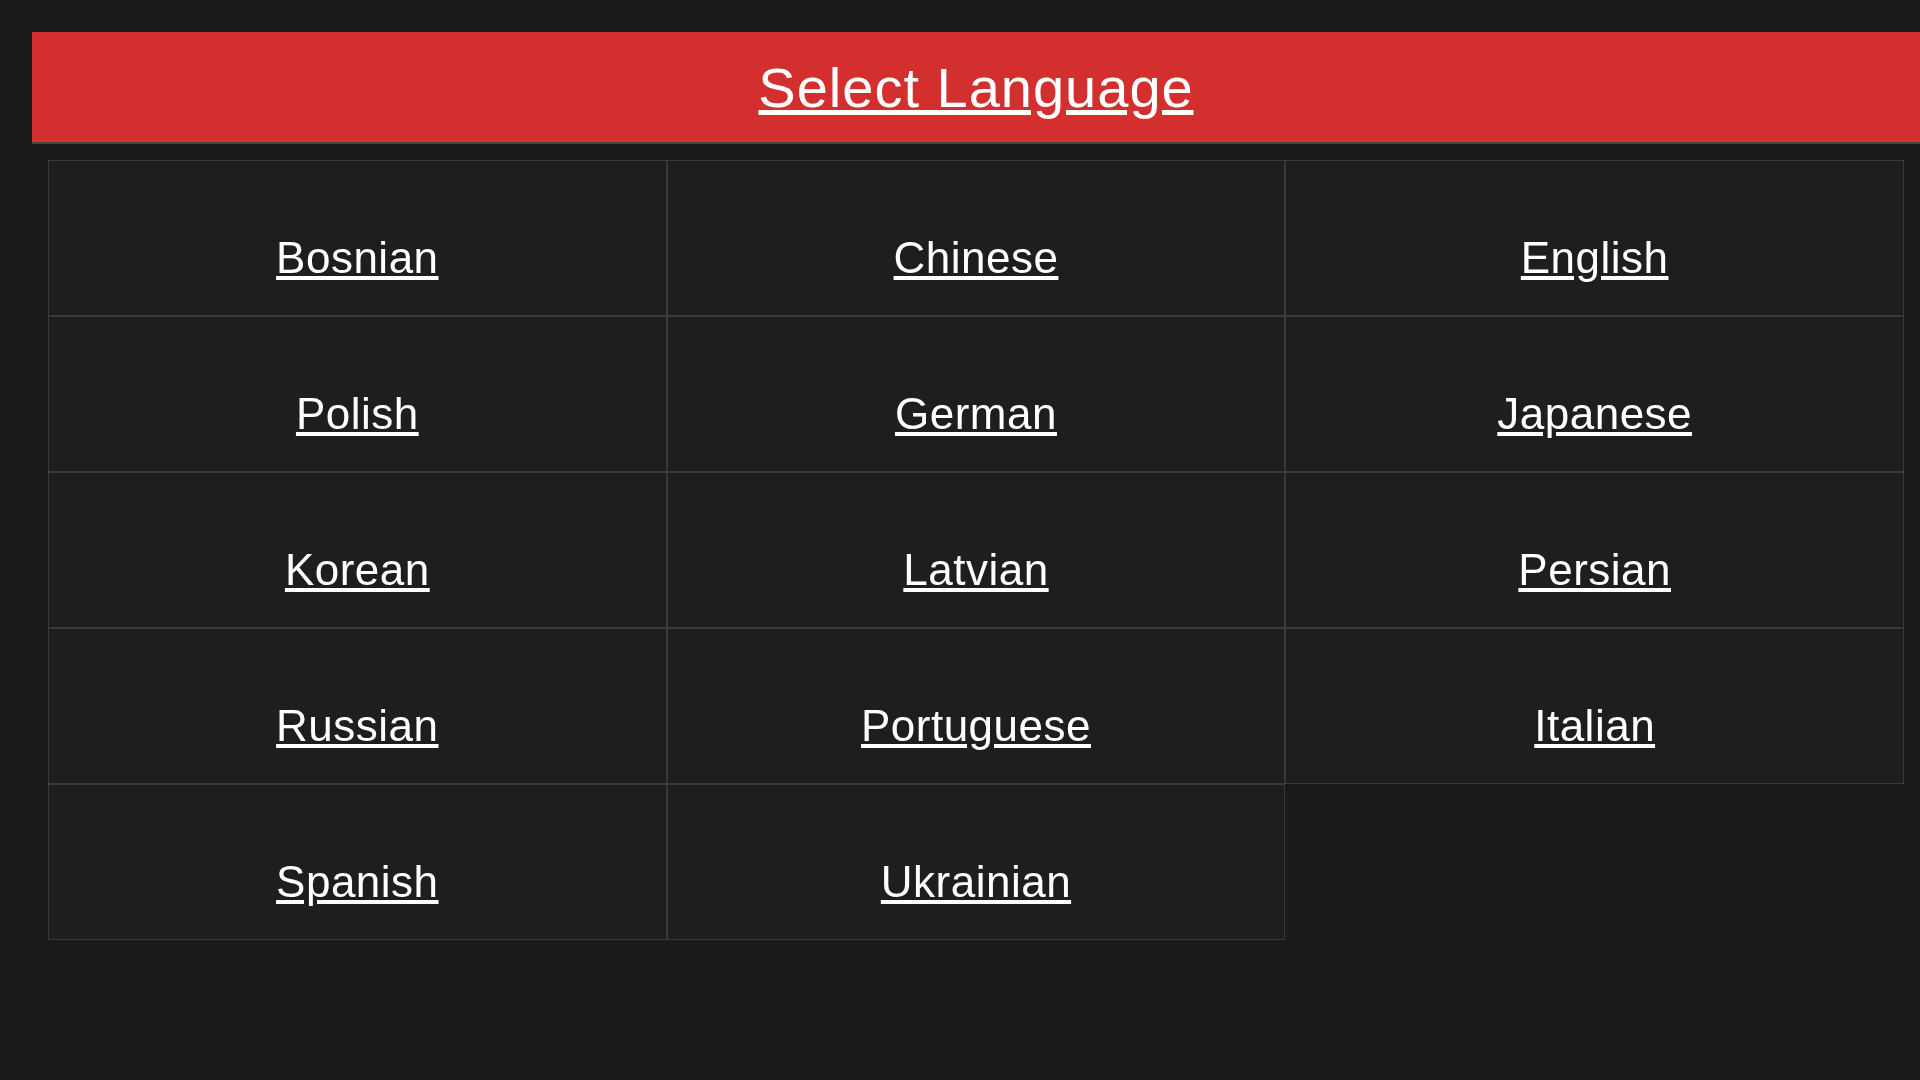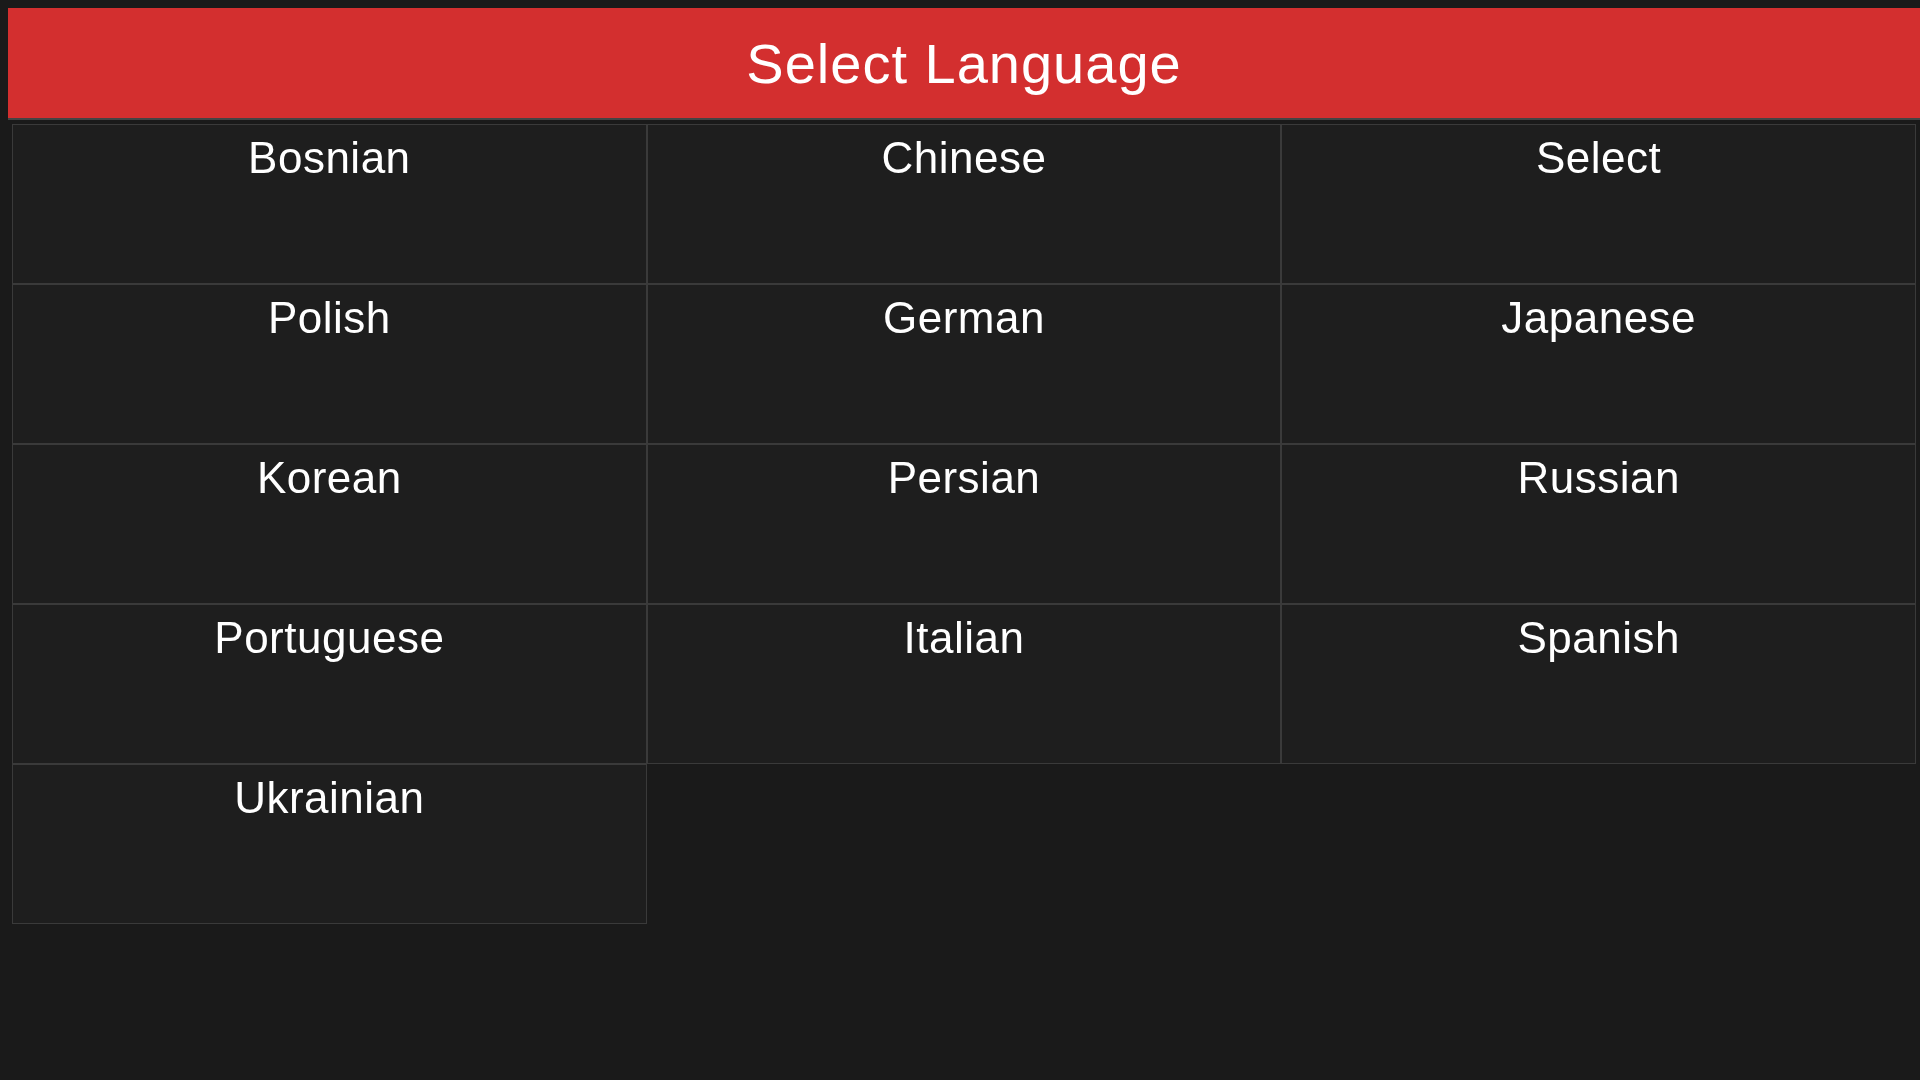--- a/index.html
+++ b/index.html
@@ -1,18 +1,19 @@
 <!DOCTYPE html>
 <html><head>
   <meta charset="utf-8">
   <style>
     * {
       margin: 0;
-      padding: 4px;
+      padding: 16px;
       box-sizing: border-box;
+      text-decoration: underline;
     }
 
     body {
       width: 1920px;
       height: 1080px;
       background-color: #1a1a1a;
       font-family: 'Arial', sans-serif;
       overflow: hidden;
     }
 
@@ -36,21 +37,21 @@
       display: grid;
       grid-template-columns: repeat(3, 1fr);
       grid-template-rows: repeat(6, 1fr);
       width: 100%;
       height: calc(1080px - 110px);
       border-top: 2px solid #444;
     }
 
     .language-cell {
       display: flex;
-      align-items: flex-start;
+      align-items: flex-end;
       justify-content: center;
       background-color: #1e1e1e;
       border: 1px solid #3a3a3a;
       cursor: pointer;
       transition: background-color 0.15s;
     }
 
     .language-cell span {
       color: #ffffff;
       font-size: 44px;
@@ -66,33 +67,36 @@
 </div>
 
 <div id="language-grid">
 <div class="language-cell">
       <span>Bosnian</span>
     </div>
     <div class="language-cell">
       <span>Chinese</span>
     </div>
     <div class="language-cell">
-      <span>Select</span>
+      <span>English</span>
     </div>
     <div class="language-cell">
       <span>Polish</span>
     </div>
     <div class="language-cell">
       <span>German</span>
     </div>
     <div class="language-cell">
       <span>Japanese</span>
     </div>
     <div class="language-cell">
       <span>Korean</span>
+    </div>
+    <div class="language-cell">
+      <span>Latvian</span>
     </div>
     <div class="language-cell">
       <span>Persian</span>
     </div>
     <div class="language-cell">
       <span>Russian</span>
     </div>
     <div class="language-cell">
       <span>Portuguese</span>
     </div>

